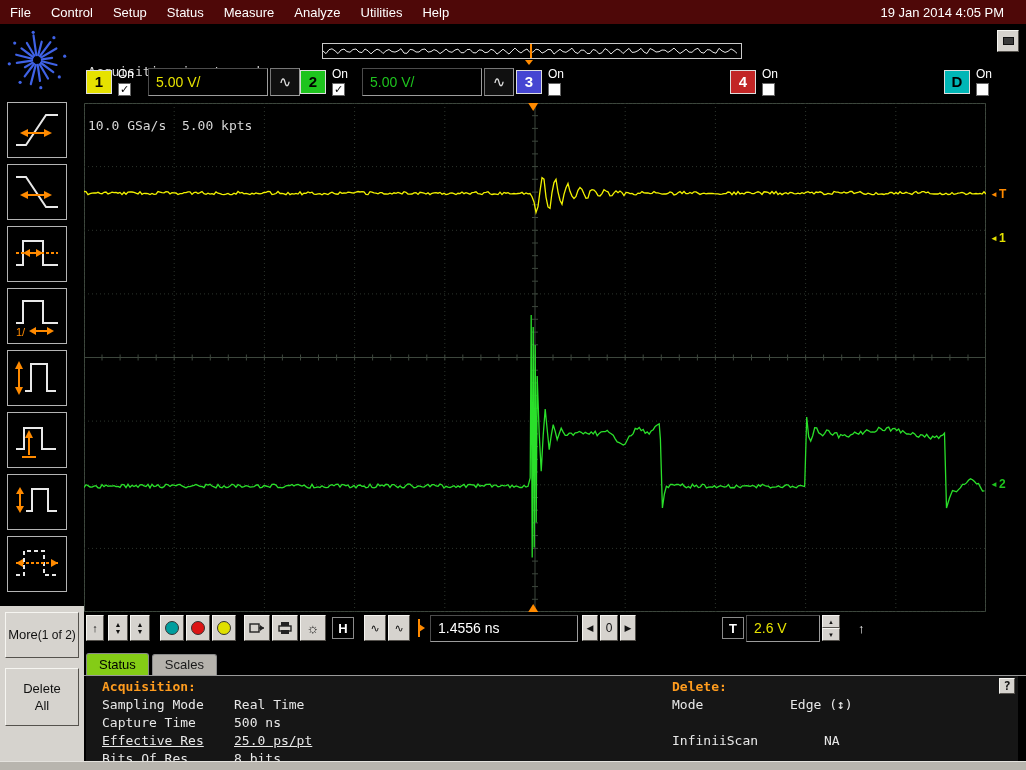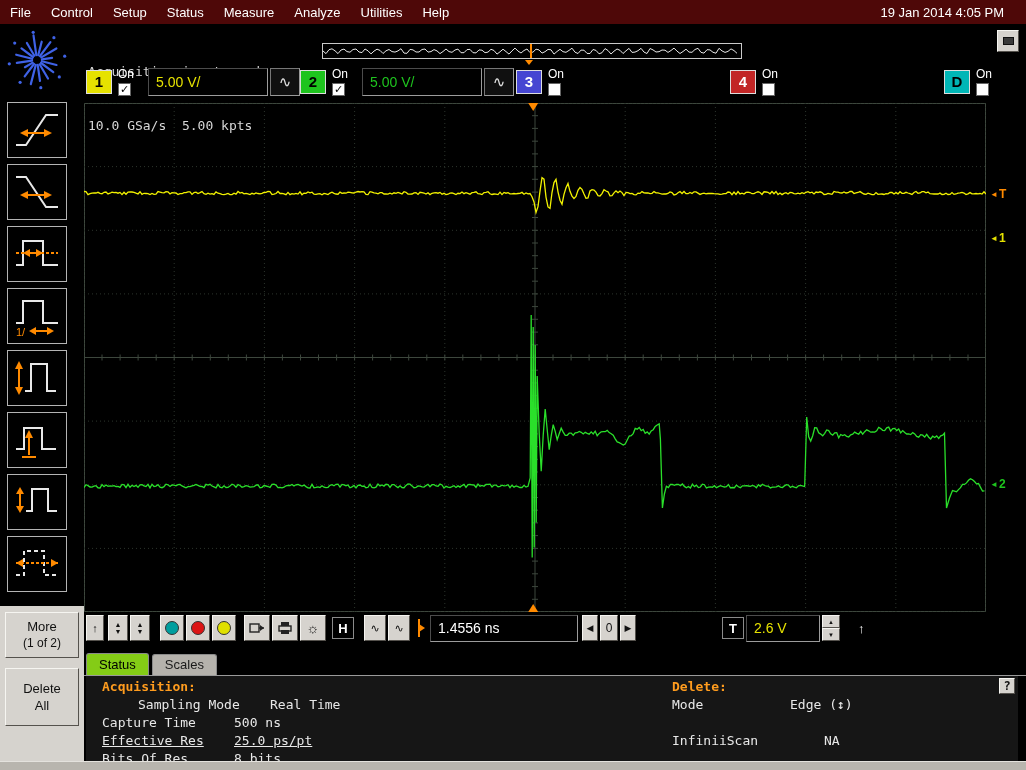--- a/index.html
+++ b/index.html
@@ -45,21 +45,21 @@
       color:#000;text-align:center;margin-top:2px}
   .chdd{width:120px;height:28px;margin-left:4px}
   .wavebtn{width:30px;height:28px;margin-left:2px;background:#101010;border:1px solid;
            border-color:#777 #999 #999 #777;color:#ddd;font-size:15px;
            display:flex;align-items:center;justify-content:center}
 
   
   .micon{position:absolute;left:7px;width:60px;height:56px;background:#000;border:1px solid #b4b4b4;
          display:flex;align-items:center;justify-content:center}
   .leftgray{position:absolute;left:0;top:606px;width:84px;height:156px;background:#d6d3ce}
-  .morebtn{position:absolute;left:5px;top:612px;width:74px;height:46px;flex-direction:column;
+  .morebtn{position:absolute;left:5px;top:612px;width:74px;height:46px;flex-direction:row;
            font-size:13px;line-height:16px}
   .morebtn .sub{font-size:12px}
   .delbtn{position:absolute;left:5px;top:668px;width:74px;height:58px;flex-direction:column;
           font-size:13px;line-height:17px}
 
   
   .scope{position:absolute;left:84px;top:103px;width:902px;height:509px}
   .gl{stroke:#2c342c;stroke-width:1;stroke-dasharray:1 3}
   .gc{stroke:#3d473d;stroke-width:1}
   .gt{stroke:#3d473d;stroke-width:1}
@@ -486,21 +486,21 @@
   </div>
 
   <div class="tabs">
     <div class="tab active">Status</div>
     <div class="tab inactive">Scales</div>
   </div>
   <div class="panelline"></div>
   <div class="panel">
     <div class="phead" style="left:16px">Acquisition:</div>
     <div id="acq-rows">
-        <div class="prow" style="top: 21px; margin-left: 36px;">
+        <div class="prow" style="top: 21px;">
           <span class="plabel">Sampling Mode</span>
           <span class="pval">Real Time</span>
         </div>
         <div class="prow" style="top: 39px;">
           <span class="plabel">Capture Time</span>
           <span class="pval">500 ns</span>
         </div>
         <div class="prow" style="top: 57px; text-decoration: underline;">
           <span class="plabel">Effective Res</span>
           <span class="pval">25.0 ps/pt</span>

